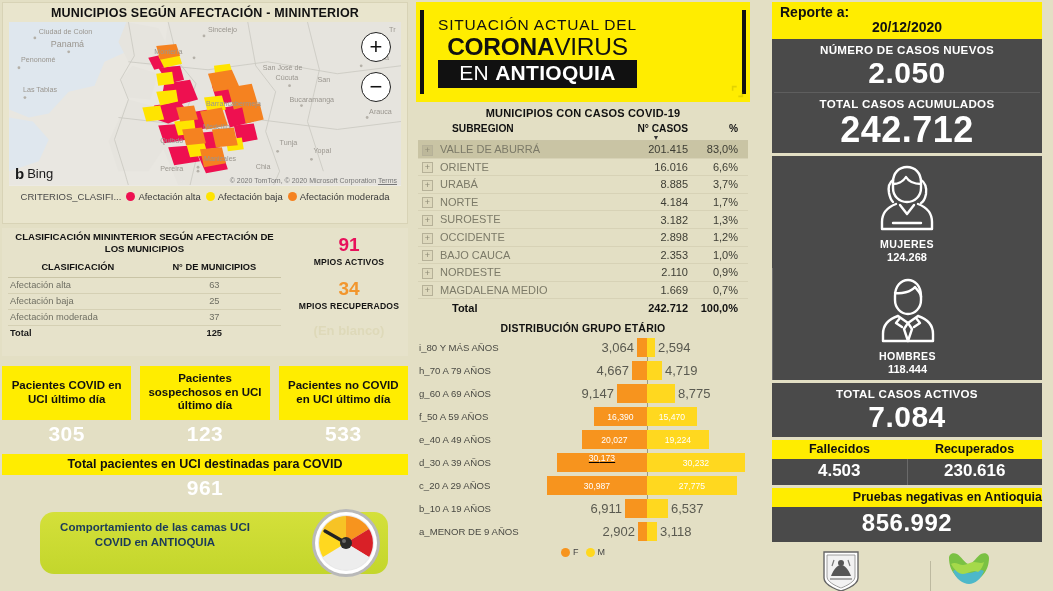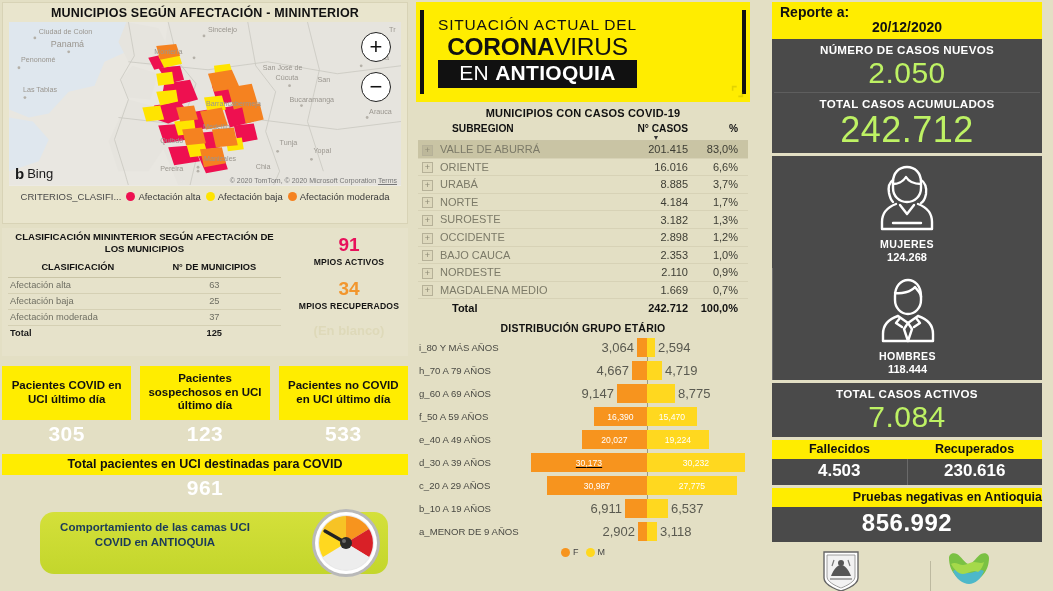--- a/index.html
+++ b/index.html
@@ -102,21 +102,21 @@
   .pyr-legend { display: flex; justify-content: center; align-items: center; gap: 7px; font-size: 9px; color: #444; padding-top: 4px; }
 
   
   .col-right { position: absolute; left: 756px; top: 0; width: 297px; height: 591px; background: #e3dfc4; }
   .r-pad { position: absolute; left: 16px; top: 2px; width: 270px; }
   .rep-box { background: #ffed00; padding: 2px 8px 4px; }
   .rep-lbl { font-size: 14px; font-weight: bold; color: #111; }
   .rep-date { font-size: 14px; font-weight: bold; color: #111; text-align: center; margin-top: -1px; }
   .dk { background: #4a4a4a; color: #fff; text-align: center; }
   .dk-lbl { font-size: 11.6px; font-weight: bold; letter-spacing: .3px; padding: 4px 0 1px; }
-  .dk-num { font-size: 30px; font-weight: normal; color: #bef264; line-height: 1.08; padding-bottom: 3px; letter-spacing: .5px; }
+  .dk-num { font-size: 30px; font-weight: bold; color: #ffffff; line-height: 1.08; padding-bottom: 3px; letter-spacing: .5px; }
   .dk-num.xl { font-size: 36px; }
   .sep { height: 1px; background: #5e5e5e; margin: 0 2px; }
   .gender-row { display: flex; background: #4a4a4a; margin-top: 3px; flex-direction: column; }
   .gender-cell { flex: 1; text-align: center; padding: 4px 0 5px; }
   .gender-cell + .gender-cell { border-left: 1px solid #6a6a6a; }
   .gender-lbl { font-size: 10.6px; font-weight: bold; color: #fff; letter-spacing: .4px; margin-top: 2px; }
   .gender-val { font-size: 11px; font-weight: bold; color: #fff; margin-top: 1px; }
   .two-head { display: flex; background: #ffed00; margin-top: 3px; }
   .two-head > div { flex: 1; text-align: center; font-size: 12.5px; font-weight: bold; color: #111; padding: 2px 0 3px; }
   .two-val { display: flex; background: #4a4a4a; }
@@ -503,21 +503,21 @@
               <div class="pbar m" style="width: 62px; display: flex; align-items: center; justify-content: center;">
                 <span style="font-size: 8.6px; color: rgb(255, 255, 255);">19,224</span>
               </div>
             </div>
           </div>
         </div>
         <div class="pyr-row">
           <div class="pyr-lbl">d_30 A 39 AÑOS</div>
           <div class="pyr-side left">
             <div class="pwrap">
-              <div class="pbar f" style="width: 116px; display: flex; align-items: center; justify-content: center; text-decoration: underline;">
+              <div class="pbar f" style="width: 90px; display: flex; justify-content: center; text-decoration: underline;">
                 <span style="font-size: 8.6px; color: rgb(255, 255, 255);">30,173</span>
               </div>
             </div>
           </div>
           <div class="pyr-side right">
             <div class="pwrap">
               <div class="pbar m" style="width: 98px; display: flex; align-items: center; justify-content: center;">
                 <span style="font-size: 8.6px; color: rgb(255, 255, 255);">30,232</span>
               </div>
             </div>

